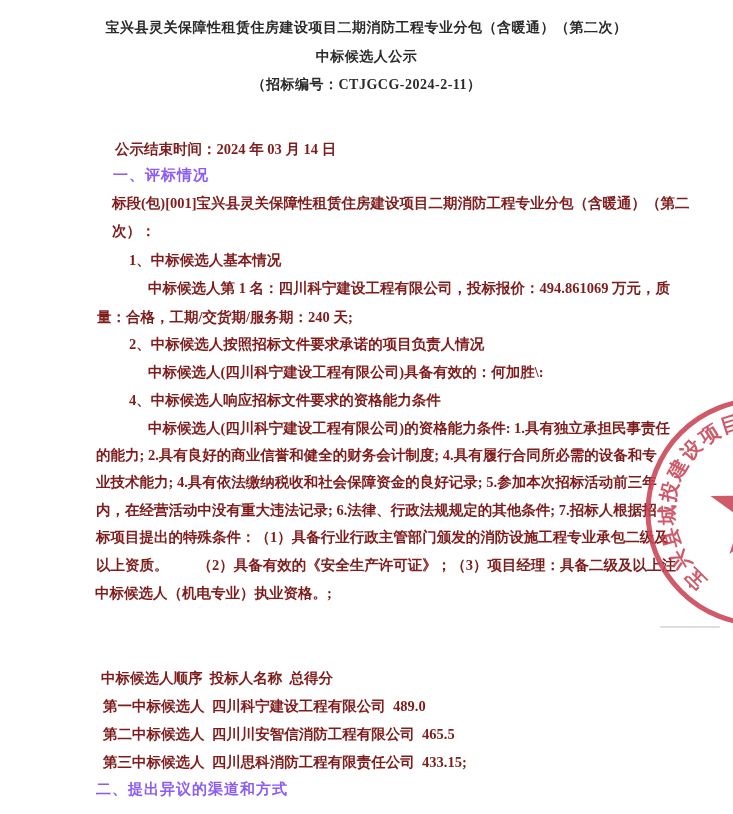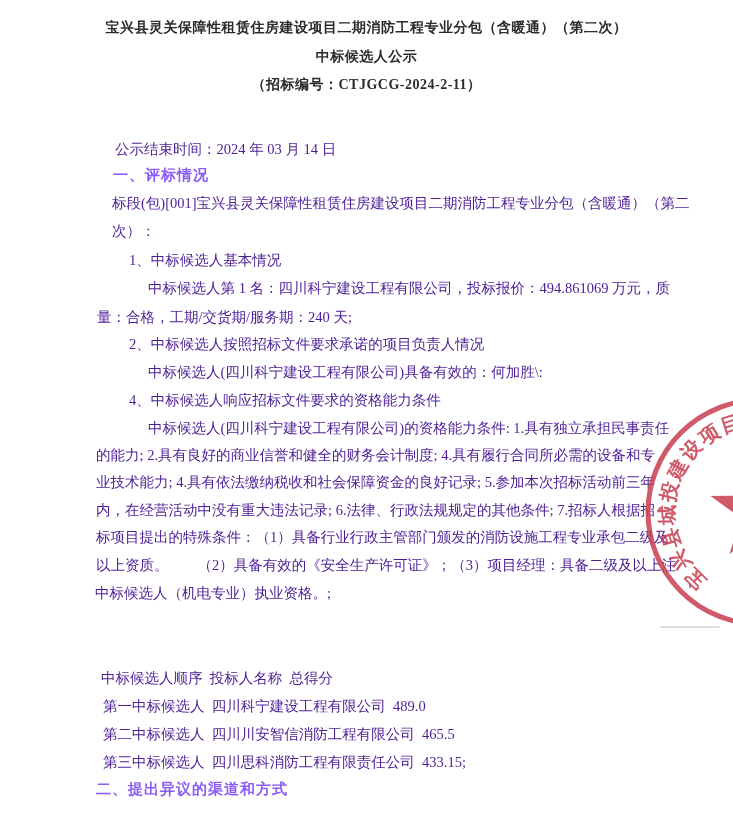--- a/index.html
+++ b/index.html
@@ -20,21 +20,22 @@
     letter-spacing:0.5px;
     color:#2b2b2b;
     white-space:pre;
   }
   .ln {
     position:absolute;
     font-size:14.5px;
     line-height:20px;
     height:22px;
     white-space:pre;
-    color:#4c1d95;
+    color:#7f1d1d;
+    font-weight:bold;
   }
   .hd {
     font-weight:bold;
     color:#8b5cf6;
     font-size:15px;
     letter-spacing:1px;
   }
   .seal {
     position:absolute;
     left:600px; top:380px;

